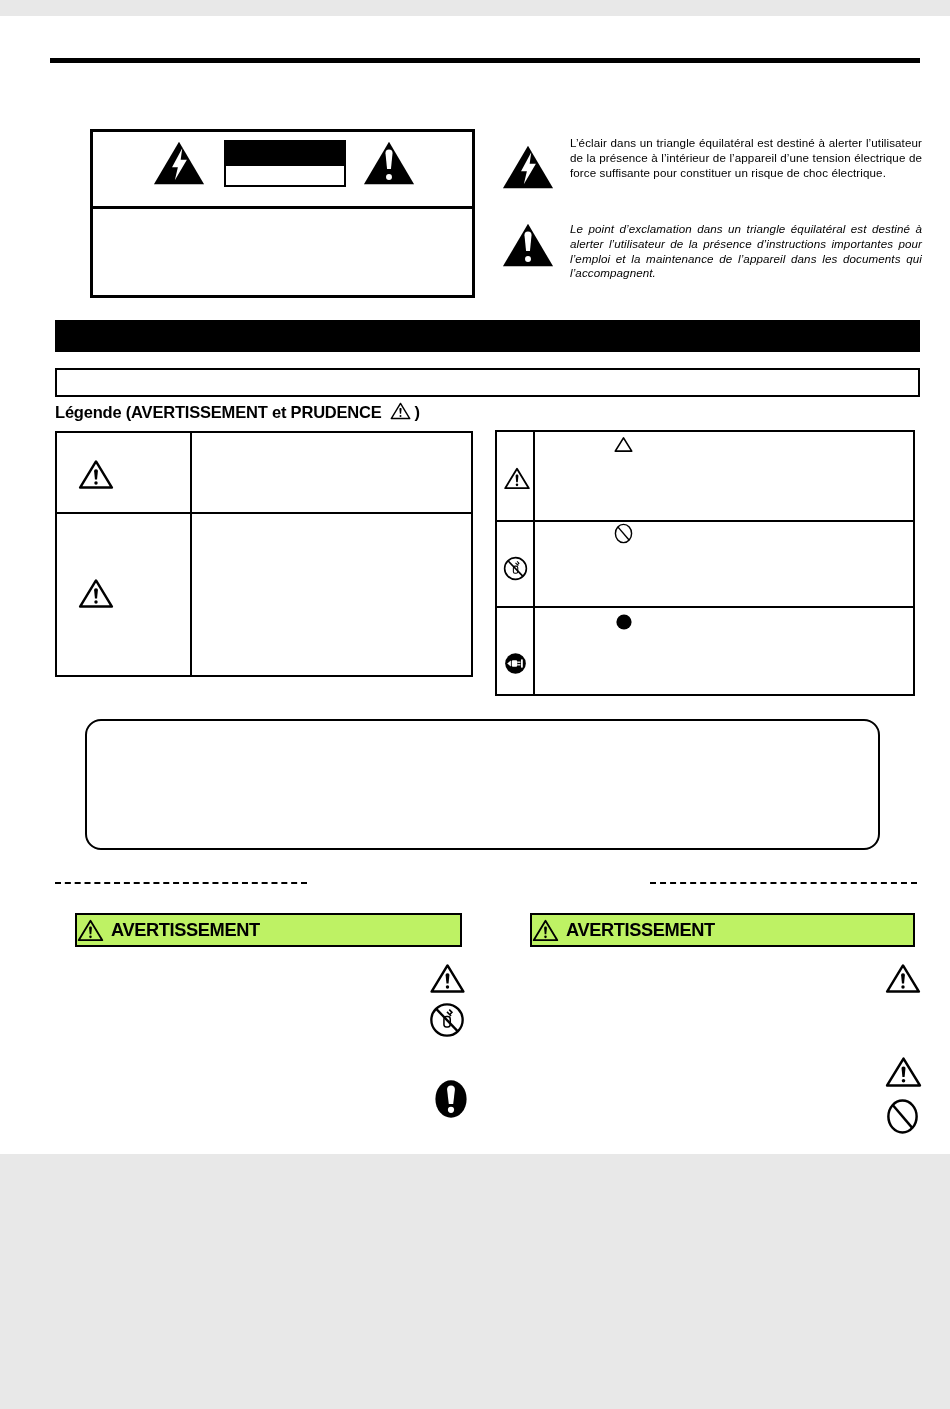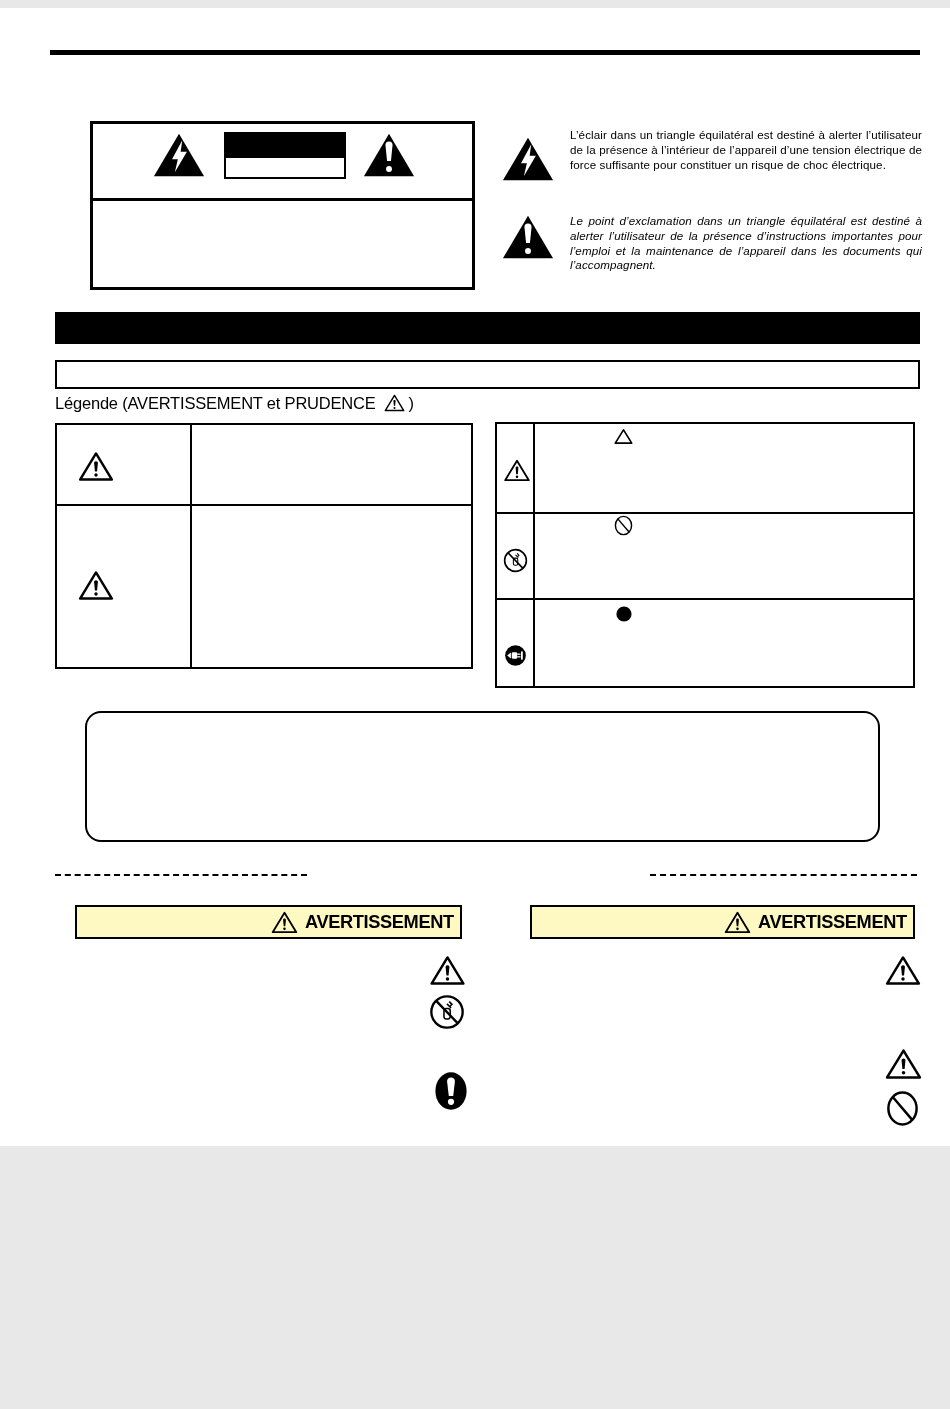--- a/index.html
+++ b/index.html
@@ -1,19 +1,19 @@
 <!DOCTYPE html>
 <html><head>
 <meta charset="utf-8">
 <style>
   html,body{margin:0;padding:0;background:#e8e8e8;}
   .page{
     position:relative;
     width:950px;height:1138px;
-    margin:8px auto;
+    margin:16px auto;
     background:#ffffff;
     font-family:"Liberation Sans", sans-serif;
     color:#000;
     overflow:hidden;
   }
   .abs{position:absolute;}
   .rule{background:#000;}
 
   
   .caution-box{left:90px;top:113px;width:385px;height:169px;border:3px solid #000;box-sizing:border-box;}
@@ -29,37 +29,37 @@
     font-size:11.6px;line-height:14.8px;
     text-align:justify;
     letter-spacing:.1px;
   }
 
   .banner{left:55px;top:304px;width:865px;height:32px;background:#000;}
   .subtitle-box{left:55px;top:352px;width:861px;height:25px;border:2px solid #000;background:#fff;}
 
   .legend-heading{
     left:55px;top:386px;
-    font-size:16.5px;font-weight:400;letter-spacing:-0.2px;
-    display:flex;align-items:flex-start;gap:2px;
+    font-size:16.5px;font-weight:700;letter-spacing:-0.2px;
+    display:flex;align-items:flex-end;gap:2px;
   }
   .legend-heading svg{margin:0 2px 2px 6px;}
 
   
   .tbl{border:2px solid #000;box-sizing:border-box;background:#fff;}
   .tbl .vline{position:absolute;top:0;bottom:0;width:2px;background:#000;}
   .tbl .hline{position:absolute;left:0;right:0;height:2px;background:#000;}
 
   .rounded-box{left:85px;top:703px;width:795px;height:131px;border:2.5px solid #000;border-radius:16px;box-sizing:border-box;background:#fff;}
 
   .dash{border-top:2px dashed #000;height:0;}
 
   .warn-header{
-    height:34px;border:2px solid #000;box-sizing:border-box;background:#fef9c3;
-    display:flex;align-items:center;justify-content:flex-end;gap:7px;
+    height:34px;border:2px solid #000;box-sizing:border-box;background:#bef264;
+    display:flex;align-items:center;justify-content:flex-start;gap:7px;
   }
   .warn-header span{
     font-size:19px;font-weight:bold;letter-spacing:-0.4px;
     transform:scaleX(.96);transform-origin:left center;
   }
 
   .ic{display:block;}
 </style>
 </head>
 <body>

